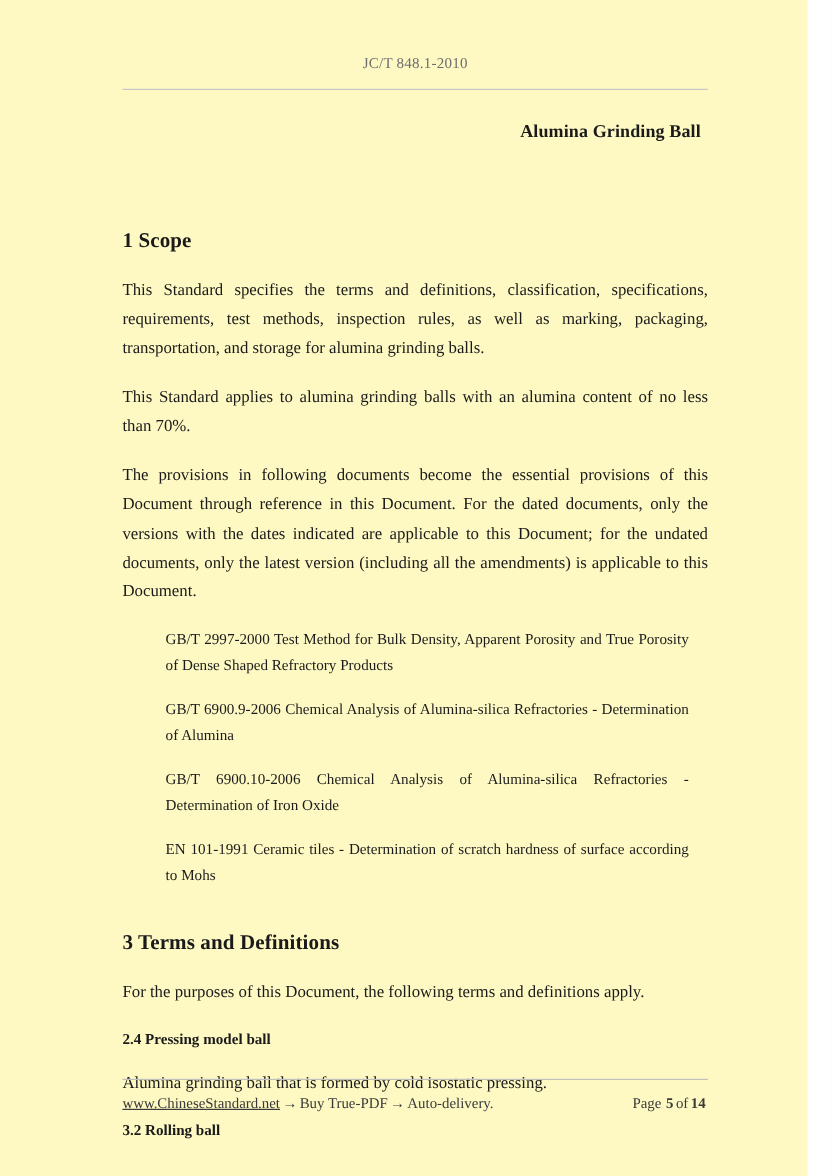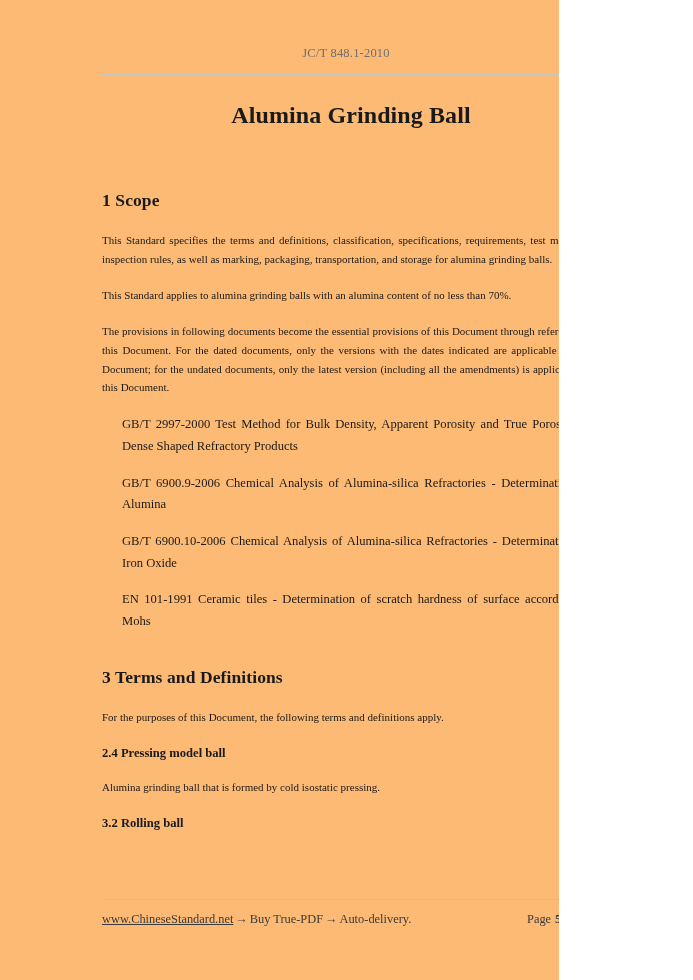--- a/index.html
+++ b/index.html
@@ -2,23 +2,23 @@
 <html><head>
 <meta charset="utf-8">
 <style>
   html, body {
     margin: 0;
     padding: 0;
     background: #ffffff;
   }
   .page {
     position: relative;
-    width: 559px;
+    width: 673px;
     height: 980px;
-    background: #fdba74;
+    background: #fef9c3;
     font-family: "Liberation Serif", "DejaVu Serif", serif;
     color: #1a1a1a;
     overflow: hidden;
     box-sizing: border-box;
     padding-left: 30px;
   }
 
   
   .page-header {
     position: absolute;
@@ -37,25 +37,25 @@
     left: 102px;
     top: 74px;
     width: 488px;
     height: 1px;
     background: #c8c8c8;
   }
 
   
   .doc-title {
     position: absolute;
-    left: 107px;
+    left: 96px;
     top: 102px;
     width: 488px;
-    text-align: center;
-    font-size: 24px;
+    text-align: right;
+    font-size: 15px;
     font-weight: bold;
     letter-spacing: 0.1px;
   }
 
   
   .content {
     position: absolute;
     left: 102px;
     top: 190px;
     width: 488px;
@@ -65,29 +65,29 @@
     font-size: 17.5px;
     font-weight: bold;
     margin: 0 0 20px 0;
     letter-spacing: 0.1px;
   }
   h2.section.spaced-top {
     margin-top: 34px;
   }
 
   p.body {
-    font-size: 11px;
+    font-size: 14px;
     line-height: 1.72;
     margin: 0 0 17px 0;
     text-align: justify;
     text-justify: inter-word;
   }
 
   .ref-list {
-    margin: 0;
+    margin: 16px;
     padding: 0;
     list-style: none;
   }
   .ref-item {
     font-size: 12.6px;
     line-height: 1.72;
     margin: 0 0 15px 20px;
     text-align: justify;
     text-justify: inter-word;
   }

